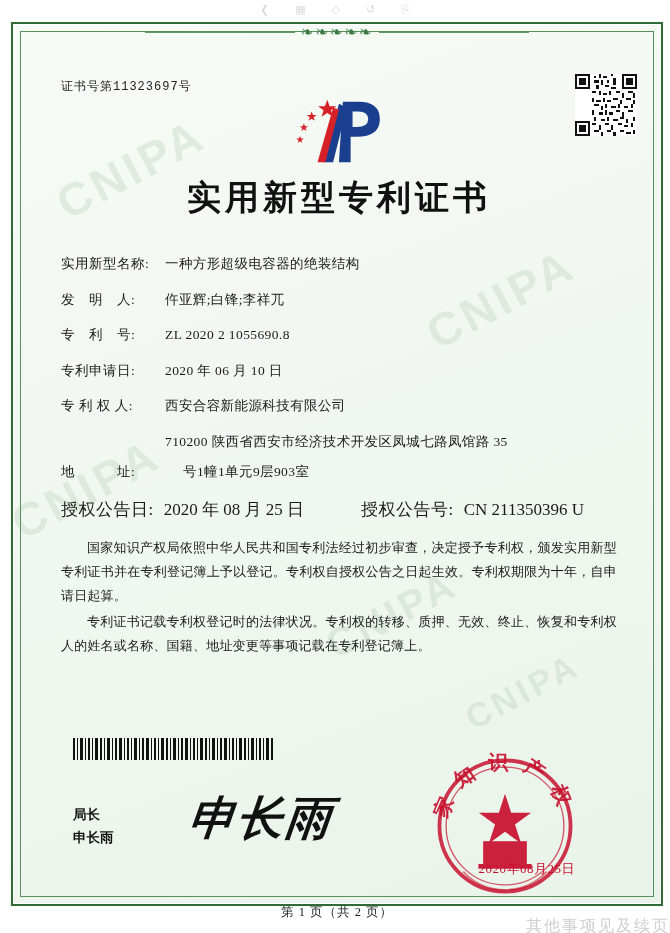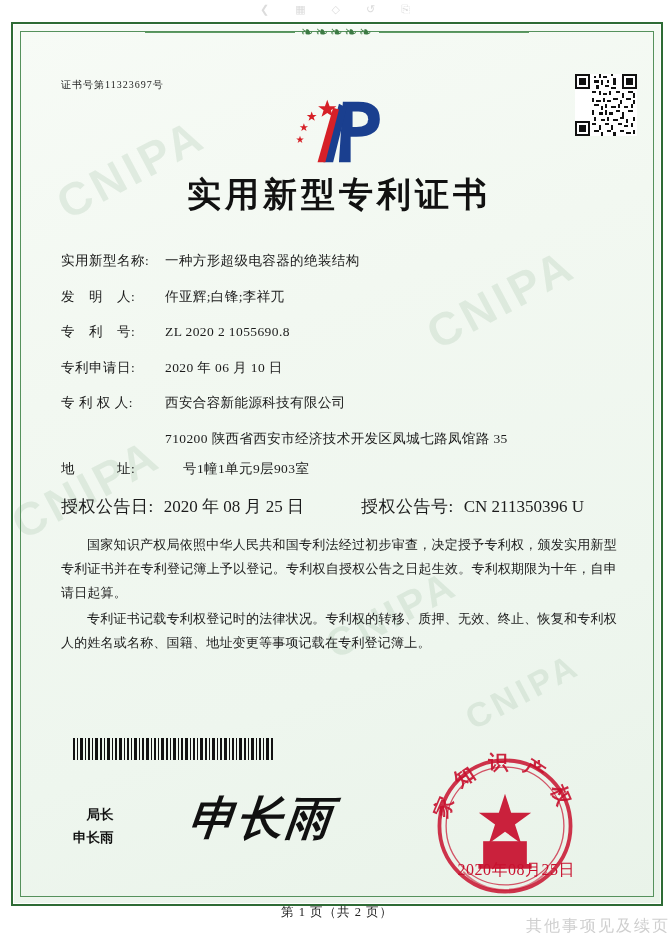--- a/index.html
+++ b/index.html
@@ -26,21 +26,21 @@
       font-size:46px;letter-spacing:4px;transform:rotate(-28deg);pointer-events:none;user-select:none;}
   .wm1{left:30px;top:110px;}
   .wm2{left:400px;top:240px;}
   .wm3{left:-15px;top:430px;}
   .wm4{left:300px;top:560px;font-size:40px;}
   .wm5{left:440px;top:640px;font-size:34px;}
 
   
   .content{position:absolute;left:40px;top:46px;right:36px;}
 
-  .certno{font-size:10px;letter-spacing:1px;color:#222;}
+  .certno{font-size:12px;letter-spacing:1px;color:#222;font-family:Liberation Mono, monospace;}
 
   .qr{position:absolute;right:16px;top:42px;width:62px;height:62px;}
 
   .logo{position:absolute;left:50%;transform:translateX(-50%);top:62px;width:118px;height:74px;}
 
   .title{margin-top:80px;text-align:center;font-size:34px;font-weight:bold;letter-spacing:4px;color:#111;font-family:"Liberation Serif",serif;}
 
   .fields{margin-top:36px;font-size:13.5px;line-height:1;color:#1b1b1b;}
   .row{display:flex;align-items:flex-end;margin-bottom:22px;}
   .lbl{width:104px;flex:0 0 104px;letter-spacing:0.5px;white-space:pre;}
@@ -53,26 +53,26 @@
   .row-two .lbl2{letter-spacing:0.5px;white-space:pre;}
   .row-two .val2{margin-left:10px;}
 
   .para{margin-top:14px;font-size:13px;line-height:1.85;text-align:justify;color:#1b1b1b;letter-spacing:0.2px;}
   .para p{margin:0 0 2px 0;text-indent:26px;}
 
   
   .barcode{position:absolute;left:52px;top:706px;width:200px;height:22px;}
 
   
-  .sig-lbls{position:absolute;left:52px;top:772px;font-size:13.5px;line-height:1.7;font-weight:bold;color:#111;text-align:right;}
+  .sig-lbls{position:absolute;left:52px;top:772px;font-size:13.5px;line-height:1.7;font-weight:bold;color:#111;}
   .sig-script{position:absolute;left:168px;top:756px;font-size:46px;font-family:"Liberation Serif",serif;font-style:italic;font-weight:bold;color:#111;letter-spacing:2px;transform:skewX(-6deg);}
 
   
   .seal{position:absolute;right:72px;top:718px;width:152px;height:152px;}
-  .seal-date{position:absolute;right:78px;top:828px;font-size:16px;color:#c8102e;font-family:"Liberation Serif",serif;letter-spacing:0.5px;}
+  .seal-date{position:absolute;right:78px;top:828px;font-size:13px;color:#c8102e;font-family:"Liberation Serif",serif;letter-spacing:0.5px;}
 
   .pagefoot{position:absolute;left:0;right:0;top:872px;text-align:center;font-size:12.5px;color:#222;letter-spacing:1px;}
 
   .bottomnote{position:absolute;left:0;right:0;top:916px;text-align:right;font-size:16px;color:#cfcfcf;font-family:"Liberation Sans",sans-serif;letter-spacing:2px;}
 </style>
 </head>
 <body>
 
 <div class="page">
 

